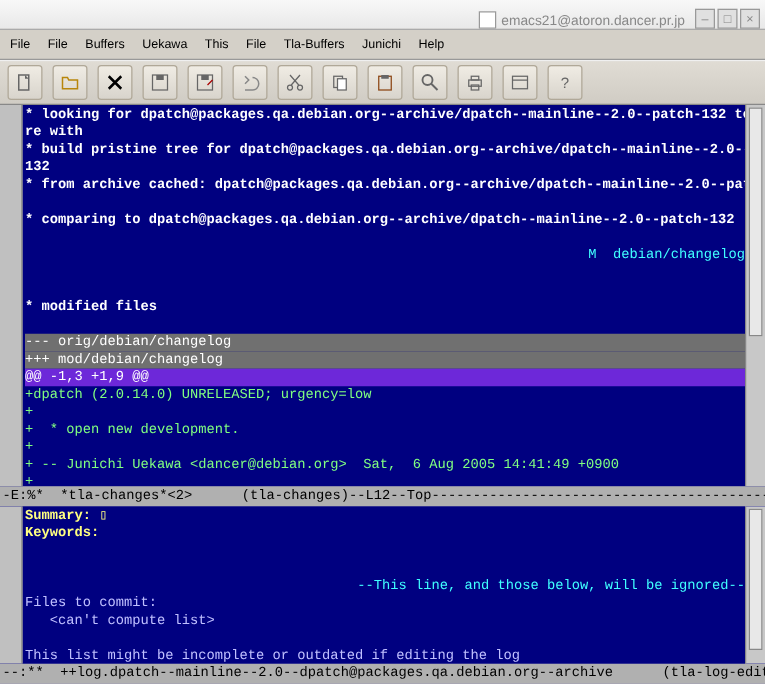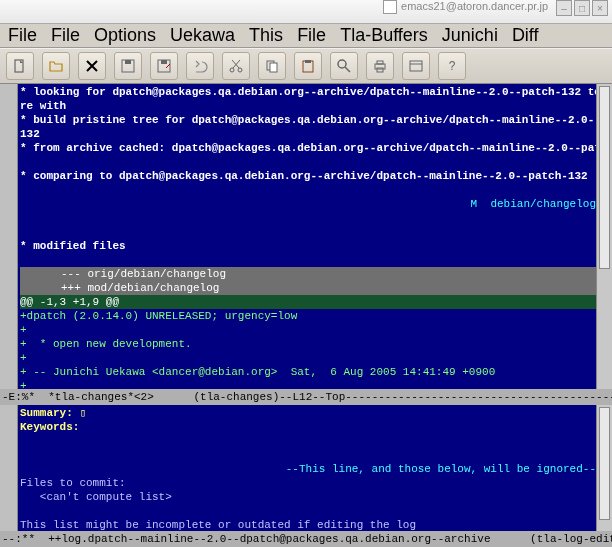--- a/index.html
+++ b/index.html
@@ -8,21 +8,21 @@
     background: #d4d0c8;
     width: 612px;
     height: 547px;
     overflow: hidden;
   }
   .titlebar {
     height: 24px;
     background: linear-gradient(#f8f8f8, #e8e8e8);
     border-bottom: 1px solid #aaa;
     display: flex;
-    align-items: flex-start;
+    align-items: flex-end;
     justify-content: flex-end;
     padding: 0 4px;
     font-size: 11px;
     color: #888;
   }
   .titlebar .app-icon {
     width: 14px; height: 14px;
     border: 1px solid #999;
     margin-right: 4px;
     background: #fff;
@@ -36,21 +36,21 @@
     display: flex; align-items: center; justify-content: center;
     font-size: 10px;
   }
   .menubar {
     height: 24px;
     background: #d4d0c8;
     display: flex;
     align-items: center;
     padding: 0 8px;
     gap: 14px;
-    font-size: 18px;
+    font-size: 10px;
     color: #000;
     border-bottom: 1px solid #999;
   }
   .menubar span { cursor: default; }
   .toolbar {
     height: 36px;
     background: linear-gradient(#e0dcd4, #d0ccc4);
     border-top: 1px solid #f0f0f0;
     border-bottom: 1px solid #888;
     display: flex;
@@ -120,48 +120,48 @@
     white-space: pre;
     overflow: hidden;
     display: flex;
   }
   .modeline .ml-fringe { width: 18px; display: inline-block; }
   .line { white-space: pre; }
   .bold-white { color: #ffffff; font-weight: bold; }
   .cyan { color: #40ffff; text-align: right; }
   .yellow { color: #ffff80; font-weight: bold; }
   .green { color: #80ff80; }
-  .hilite { background: #707070; color: #fff; padding-left: 41px; }
-  .hilite2 { background: #14532d; color: #fff; }
+  .hilite { background: #707070; color: #fff; }
+  .hilite2 { background: #6d28d9; color: #fff; }
 </style>
 </head>
 <body>
 
 <div class="titlebar">
   <span class="title-text">x</span>
   <span class="app-icon"></span>
   <span>emacs21@atoron.dancer.pr.jp</span>
   <span style="width:8px"></span>
   <div class="win-btns">
     <div class="win-btn">–</div>
     <div class="win-btn">□</div>
     <div class="win-btn">×</div>
   </div>
 </div>
 
 <div class="menubar">
   <span>File</span>
   <span>File</span>
-  <span>Options</span>
+  <span>Buffers</span>
   <span>Uekawa</span>
   <span>This</span>
   <span>File</span>
   <span>Tla-Buffers</span>
   <span>Junichi</span>
-  <span>Diff</span>
+  <span>Help</span>
 </div>
 
 <div class="toolbar" id="toolbar">
     <div class="tool-btn">
       <svg viewBox="0 0 16 16">
         <rect x="3" y="2" width="8" height="12" fill="none" stroke="#666" stroke-width="1.2"></rect>
         <path d="M8 2l3 3h-3z" fill="#666"></path>
       </svg>
     </div>
     <div class="tool-btn">

